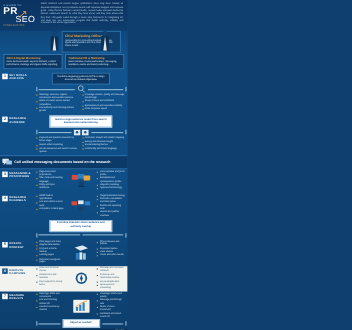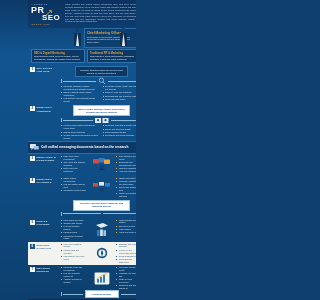--- a/index.html
+++ b/index.html
@@ -1,30 +1,30 @@
 <!DOCTYPE html>
 <html><head>
 <meta charset="utf-8">
 <style>
   html,body{margin:0;padding:0;background:#0e3f6e;}
   body{width:136px;height:300px;overflow:hidden;
        font-family:"Liberation Sans",sans-serif;
        color:#ffffff;-webkit-font-smoothing:none;}
   .page{position:relative;width:116px;height:300px;
         background:linear-gradient(180deg,#0d3a68 0%,#11548f 18%,#0f4e86 55%,#0c3f6d 100%);
-        overflow:hidden;padding-left:28px;}
+        overflow:hidden;}
 
   
   .header{position:relative;height:28px;
           background:linear-gradient(180deg,#0b3260 0%,#0d3c6d 100%);
           display:flex;}
   .logo{width:36px;padding:3px 2px 2px 3px;box-sizing:border-box;}
   .logo .tiny{font-size:2.4px;letter-spacing:.3px;color:#9fc4e2;line-height:3px;}
   .logo .pr{font-size:9px;font-weight:bold;letter-spacing:.4px;line-height:9px;color:#fff;}
-  .logo .seo{font-size:8px;font-weight:bold;letter-spacing:.4px;line-height:8px;
+  .logo .seo{font-size:8px;font-weight:normal;letter-spacing:.4px;line-height:8px;
              color:#fff;margin-left:11px;margin-top:-1px;}
   .logo .sub{font-size:2.3px;letter-spacing:.35px;color:#d79a3a;line-height:3px;margin-top:1px;}
   .arrowglyph{position:absolute;left:17px;top:9px;width:8px;height:8px;}
   .headtext{flex:1;padding:3px 4px 0 1px;}
   .headtext p{margin:0;font-size:2.1px;line-height:2.9px;color:#bcd6ea;text-align:justify;}
 
   
   .cmoRow{position:relative;height:21px;}
   .cmo{position:absolute;left:56px;top:0;width:54px;height:20px;
        background:rgba(12,58,102,.72);border:.4px solid #2a6ea8;box-sizing:border-box;

